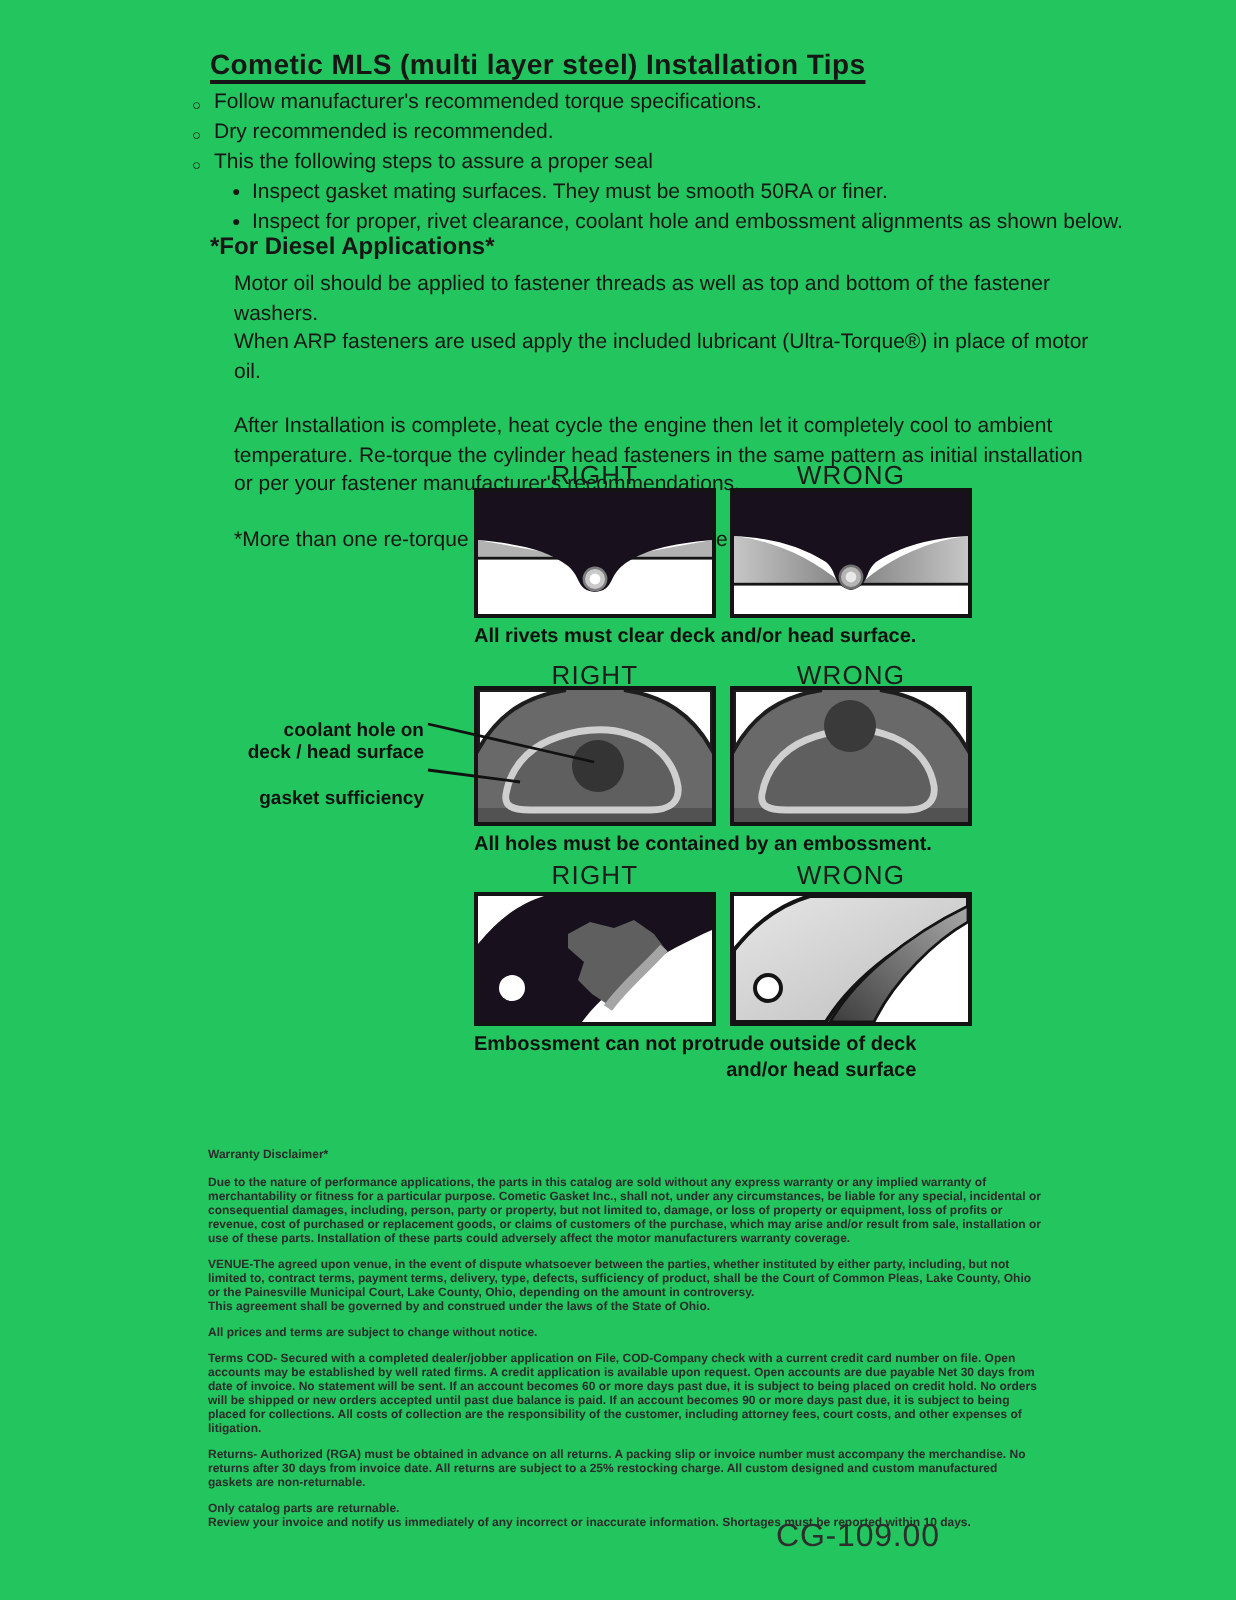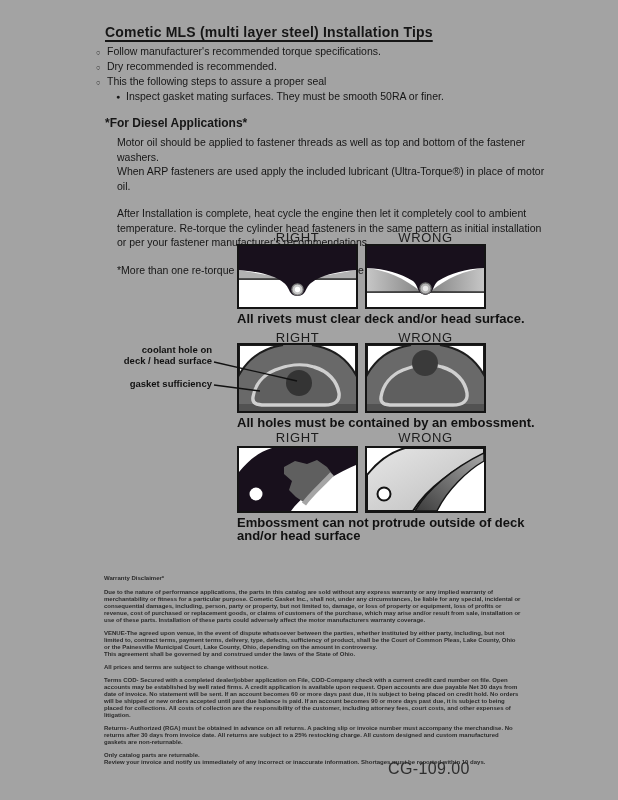--- a/index.html
+++ b/index.html
@@ -1,21 +1,21 @@
 <!DOCTYPE html>
 <html><head>
 <meta charset="utf-8">
 <style>
   html,body{margin:0;padding:0;}
   body{
     width:618px;height:800px;background:#ffffff;position:relative;overflow:hidden;
     font-family:"Liberation Sans",sans-serif;color:#161616;
     -webkit-font-smoothing:antialiased;
   }
-  .page{position:absolute;inset:0;background:#a3a3a3;}
+  .page{position:absolute;inset:0;background:#22c55e;}
 
   
   .title{
     position:absolute;left:105px;top:24px;margin:0;
     font-size:14px;font-weight:bold;letter-spacing:.2px;
     text-decoration:underline;text-underline-offset:3px;text-decoration-thickness:1.5px;
   }
 
   
   .tips{position:absolute;left:96px;top:44px;margin:0;padding:0;list-style:none;width:470px;}
@@ -27,25 +27,25 @@
 
   
   .diesel{position:absolute;left:105px;top:116px;width:450px;}
   .diesel h2{margin:0 0 5px 0;font-size:12px;font-weight:bold;}
   .diesel p{margin:0 0 13px 12px;font-size:10.5px;line-height:14.5px;white-space:pre-line;}
 
   
   .dlabel{position:absolute;width:121px;text-align:center;font-size:13px;letter-spacing:.6px;color:#1c1c1c;}
   .dbox{position:absolute;width:121px;box-sizing:border-box;border:2px solid #141414;background:#fff;}
   .dbox svg{display:block;}
-  .dcaption{position:absolute;left:237px;font-size:13px;font-weight:bold;line-height:13px;color:#111;}
+  .dcaption{position:absolute;left:237px;font-size:10px;font-weight:bold;line-height:13px;color:#111;text-align:right;}
   .colL{left:237px;} .colR{left:365px;}
 
   
-  .sidelabel{position:absolute;width:156px;text-align:right;font-size:9.5px;font-weight:bold;line-height:10.5px;color:#111;}
+  .sidelabel{position:absolute;width:156px;text-align:right;font-size:9.5px;font-weight:bold;line-height:10.5px;color:#111;margin-top:16px;}
   .leader{position:absolute;left:110px;top:340px;z-index:6;}
 
   
   .disclaimer{position:absolute;left:104px;top:575px;width:418px;font-size:6px;font-weight:bold;line-height:7px;color:#2b2b2b;}
   .disclaimer p{margin:0 0 6px 0;}
   .disclaimer p.tight{margin:0;}
   .disclaimer p.dh{margin:0 0 7px 0;}
 
   .footer-code{position:absolute;left:388px;top:760px;font-size:16px;letter-spacing:.4px;color:#2e2e2e;}
 </style>
@@ -54,20 +54,21 @@
 
 <div class="page">
 
   <h1 class="title">Cometic MLS (multi layer steel) Installation Tips</h1>
 
   <ul class="tips">
     <li class="b1">Follow manufacturer's recommended torque specifications.</li>
     <li class="b1">Dry recommended is recommended.</li>
     <li class="b1">This the following steps to assure a proper seal</li>
     <li class="b2">Inspect gasket mating surfaces.  They must be smooth 50RA or finer.</li>
+    <li class="b2">Inspect for proper, rivet clearance, coolant hole and embossment alignments as shown below.</li>
   </ul>
 
   <div class="diesel">
     <h2>*For Diesel Applications*</h2>
     <p>Motor oil should be applied to fastener threads as well as top and bottom of the fastener washers.
 When ARP fasteners are used apply the included lubricant (Ultra-Torque®) in place of motor oil.</p>
     <p>After Installation is complete, heat cycle the engine then let it completely cool to ambient
 temperature. Re-torque the cylinder head fasteners in the same pattern as initial installation
 or per your fastener manufacturer's recommendations.</p>
     <p>*More than one re-torque may be required to achieve proper fastener stretch*</p>

